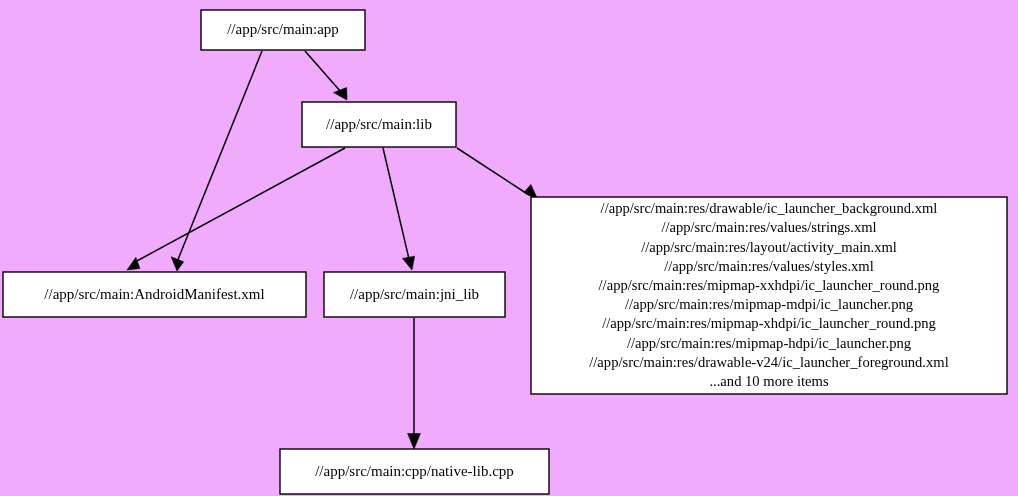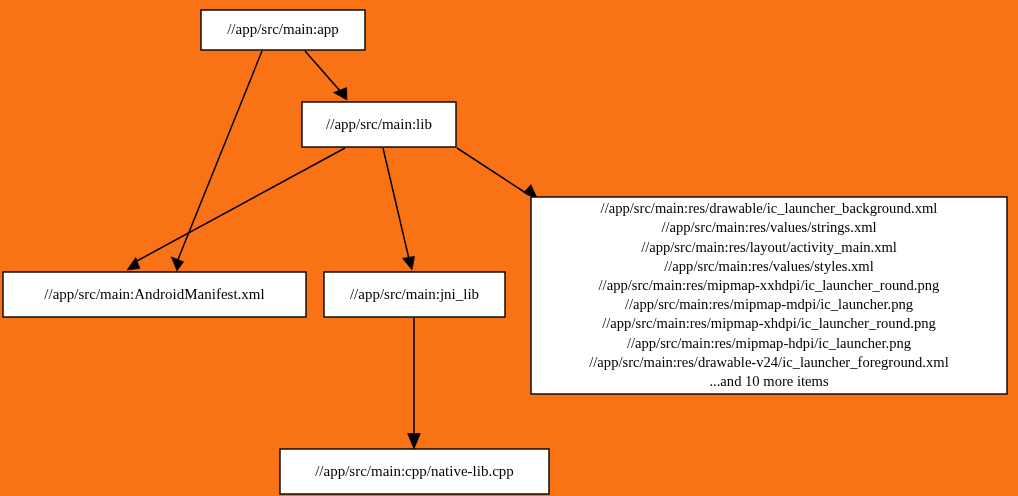--- a/index.html
+++ b/index.html
@@ -11,21 +11,21 @@
   body {
     width: 1018px;
     height: 496px;
     overflow: hidden;
     font-family: "Liberation Serif", "DejaVu Serif", serif;
   }
   #graph-root {
     position: relative;
     width: 1018px;
     height: 496px;
-    background: #f97316;
+    background: #f0abfc;
   }
   svg#graph-canvas {
     display: block;
     width: 1018px;
     height: 496px;
   }
   .node-box {
     fill: #ffffff;
     stroke: #000000;
     stroke-width: 1.4;

